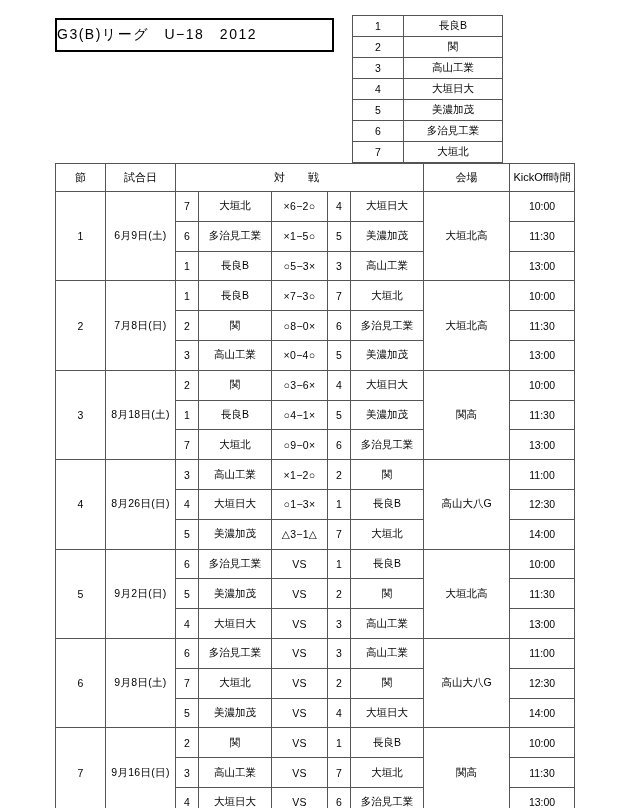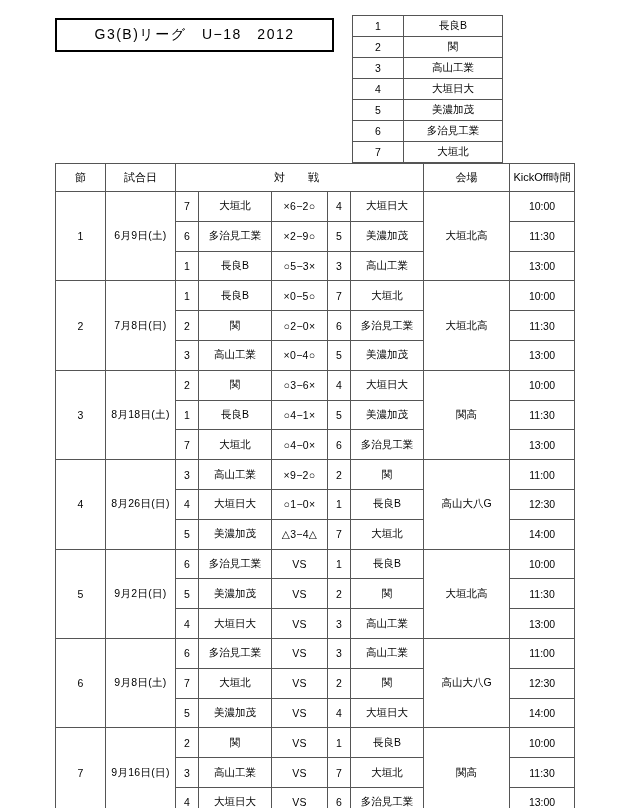--- a/index.html
+++ b/index.html
@@ -20,21 +20,20 @@
   #title-box {
     position: absolute;
     left: 55px;
     top: 18px;
     width: 279px;
     height: 34px;
     border: 2px solid #000;
     box-sizing: border-box;
     display: flex;
     align-items: center;
-    justify-content: center;
   }
   #title-box .title-text {
     font-size: 14px;
     letter-spacing: 1.5px;
     white-space: pre;
   }
 
   
   #team-table {
     position: absolute;
@@ -172,48 +171,48 @@
         <td class="team-cell">大垣北</td>
         <td class="score-cell">×6−2○</td>
         <td class="num-cell">4</td>
         <td class="team-cell">大垣日大</td>
         <td rowspan="3" class="venue-cell">大垣北高</td>
         <td class="time-cell">10:00</td>
       </tr>
       <tr>
         <td class="num-cell">6</td>
         <td class="team-cell">多治見工業</td>
-        <td class="score-cell">×2−9○</td>
+        <td class="score-cell">×1−5○</td>
         <td class="num-cell">5</td>
         <td class="team-cell">美濃加茂</td>
         <td class="time-cell">11:30</td>
       </tr>
       <tr>
         <td class="num-cell">1</td>
         <td class="team-cell">長良B</td>
         <td class="score-cell">○5−3×</td>
         <td class="num-cell">3</td>
         <td class="team-cell">高山工業</td>
         <td class="time-cell">13:00</td>
       </tr>
       <tr class="sec-start">
         <td rowspan="3" class="sec-cell">2</td>
         <td rowspan="3" class="date-cell">7月8日(日)</td>
         <td class="num-cell">1</td>
         <td class="team-cell">長良B</td>
-        <td class="score-cell">×0−5○</td>
+        <td class="score-cell">×7−3○</td>
         <td class="num-cell">7</td>
         <td class="team-cell">大垣北</td>
         <td rowspan="3" class="venue-cell">大垣北高</td>
         <td class="time-cell">10:00</td>
       </tr>
       <tr>
         <td class="num-cell">2</td>
         <td class="team-cell">関</td>
-        <td class="score-cell">○2−0×</td>
+        <td class="score-cell">○8−0×</td>
         <td class="num-cell">6</td>
         <td class="team-cell">多治見工業</td>
         <td class="time-cell">11:30</td>
       </tr>
       <tr>
         <td class="num-cell">3</td>
         <td class="team-cell">高山工業</td>
         <td class="score-cell">×0−4○</td>
         <td class="num-cell">5</td>
         <td class="team-cell">美濃加茂</td>
@@ -234,48 +233,48 @@
         <td class="num-cell">1</td>
         <td class="team-cell">長良B</td>
         <td class="score-cell">○4−1×</td>
         <td class="num-cell">5</td>
         <td class="team-cell">美濃加茂</td>
         <td class="time-cell">11:30</td>
       </tr>
       <tr>
         <td class="num-cell">7</td>
         <td class="team-cell">大垣北</td>
-        <td class="score-cell">○4−0×</td>
+        <td class="score-cell">○9−0×</td>
         <td class="num-cell">6</td>
         <td class="team-cell">多治見工業</td>
         <td class="time-cell">13:00</td>
       </tr>
       <tr class="sec-start">
         <td rowspan="3" class="sec-cell">4</td>
         <td rowspan="3" class="date-cell">8月26日(日)</td>
         <td class="num-cell">3</td>
         <td class="team-cell">高山工業</td>
-        <td class="score-cell">×9−2○</td>
+        <td class="score-cell">×1−2○</td>
         <td class="num-cell">2</td>
         <td class="team-cell">関</td>
         <td rowspan="3" class="venue-cell">高山大八G</td>
         <td class="time-cell">11:00</td>
       </tr>
       <tr>
         <td class="num-cell">4</td>
         <td class="team-cell">大垣日大</td>
-        <td class="score-cell">○1−0×</td>
+        <td class="score-cell">○1−3×</td>
         <td class="num-cell">1</td>
         <td class="team-cell">長良B</td>
         <td class="time-cell">12:30</td>
       </tr>
       <tr>
         <td class="num-cell">5</td>
         <td class="team-cell">美濃加茂</td>
-        <td class="score-cell">△3−4△</td>
+        <td class="score-cell">△3−1△</td>
         <td class="num-cell">7</td>
         <td class="team-cell">大垣北</td>
         <td class="time-cell">14:00</td>
       </tr>
       <tr class="sec-start">
         <td rowspan="3" class="sec-cell">5</td>
         <td rowspan="3" class="date-cell">9月2日(日)</td>
         <td class="num-cell">6</td>
         <td class="team-cell">多治見工業</td>
         <td class="score-cell">VS</td>

